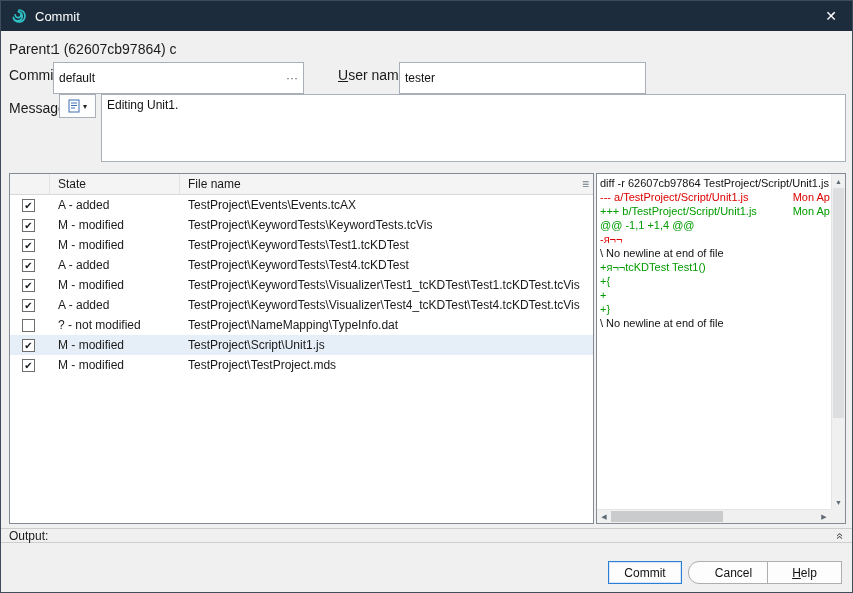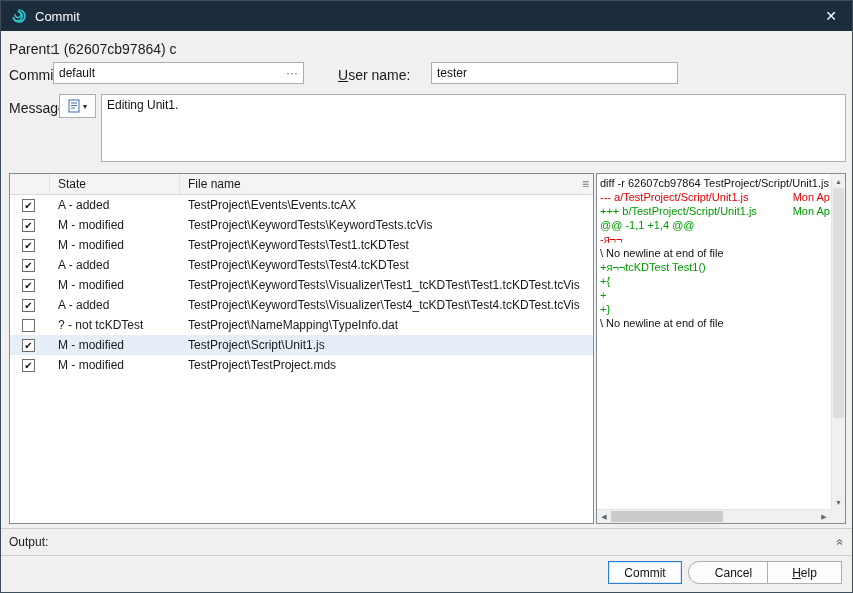--- a/index.html
+++ b/index.html
@@ -5,23 +5,23 @@
   html,body{margin:0;padding:0;background:#9aa2aa;font-family:"Liberation Sans",sans-serif;}
   .window{position:relative;width:853px;height:593px;background:#f0f0f0;border:1px solid #3f4c59;overflow:hidden;box-sizing:border-box;}
 
   
   .titlebar{position:absolute;top:0;left:0;right:0;height:30px;background:#1d2c3c;color:#fff;display:flex;align-items:center;gap:8px;padding:0 10px;box-sizing:border-box;}
   .titlebar .title{font-size:13px;}
   .titlebar .close{margin-left:auto;width:22px;text-align:center;font-size:14px;cursor:pointer;}
 
   .lbl{position:absolute;font-size:14px;color:#1a1a1a;white-space:nowrap;}
 
-  .inputwrap{position:absolute;height:22px;}
+  .inputwrap{position:absolute;height:32px;}
   .inputwrap input{width:100%;height:100%;box-sizing:border-box;border:1px solid #a9afb9;font-family:"Liberation Sans",sans-serif;font-size:12px;padding:2px 22px 2px 5px;color:#111;background:#fff;}
-  .inputwrap.noext input{padding-right:10px;margin-left:32px;}
+  .inputwrap.noext input{padding-right:10px;}
   .browse{position:absolute;right:2px;top:1px;bottom:1px;width:20px;display:flex;align-items:center;justify-content:center;color:#555;font-size:12px;cursor:pointer;}
 
   .msgbtn{position:absolute;left:58px;top:93px;width:37px;height:24px;background:#fdfdfd;border:1px solid #a9afb9;box-sizing:border-box;display:flex;align-items:center;justify-content:center;gap:3px;cursor:pointer;}
   .msgbtn .arrow{font-size:8px;color:#222;}
 
   textarea.msg{position:absolute;left:100px;top:93px;width:745px;height:68px;box-sizing:border-box;border:1px solid #a9afb9;resize:none;font-family:"Liberation Sans",sans-serif;font-size:12px;padding:3px 5px;color:#111;background:#fff;}
 
   
   .table{position:absolute;left:8px;top:172px;width:585px;height:351px;background:#fff;border:1px solid #848a94;box-sizing:border-box;}
   .thead{position:absolute;top:0;left:0;right:0;height:20px;background:#f4f4f4;border-bottom:1px solid #d8d8d8;display:flex;font-size:12px;color:#1a1a1a;}
@@ -53,21 +53,21 @@
   .sarrow.up{top:0;left:0;right:0;height:14px;}
   .sarrow.down{bottom:0;left:0;right:0;height:14px;}
   .vthumb{position:absolute;left:1px;right:1px;top:14px;height:230px;background:#dcdedf;cursor:pointer;}
   .hscroll{position:absolute;left:0;right:14px;bottom:0;height:14px;background:#f0f0f0;border-top:1px solid #e4e4e4;box-sizing:border-box;}
   .sarrow.left{left:0;top:0;bottom:0;width:14px;}
   .sarrow.right{right:0;top:0;bottom:0;width:14px;}
   .hthumb{position:absolute;top:1px;bottom:1px;left:14px;width:112px;background:#c9cbcd;cursor:pointer;}
   .corner{position:absolute;right:0;bottom:0;width:14px;height:14px;background:#f0f0f0;}
 
   
-  .outputbar{position:absolute;left:0;right:0;top:527px;height:28px;background:#f0f0f0;border-top:1px solid #cdcdcd;border-bottom:1px solid #cdcdcd;display:flex;align-items:center;padding:0 8px;font-size:12px;color:#1a1a1a;box-sizing:border-box;}
+  .outputbar{position:absolute;left:0;right:0;top:527px;height:15px;background:#f0f0f0;border-top:1px solid #cdcdcd;border-bottom:1px solid #cdcdcd;display:flex;align-items:center;padding:0 8px;font-size:12px;color:#1a1a1a;box-sizing:border-box;}
   .collapse{margin-left:auto;display:inline-block;transform:rotate(90deg);font-size:12px;color:#4c5560;cursor:pointer;}
 
   
   .btn{position:absolute;top:560px;height:23px;background:#fdfdfd;border:1px solid #aeaeae;box-sizing:border-box;display:flex;align-items:center;justify-content:center;font-size:12px;color:#111;cursor:pointer;}
   .btn .blabel{display:inline-block;}
   .btn.default{border:1px solid #2a7fd4;box-shadow:inset 0 0 0 1px #d6e8f8;}
   .btn.mnemonic .blabel::first-letter{text-decoration:underline;}
   .mnemonic-label::first-letter{text-decoration:underline;}
 </style>
 </head>
@@ -160,21 +160,21 @@
           <div class="cell c-check">
             <span class="cb">✔</span>
           </div>
           <div class="cell c-state">A - added</div>
           <div class="cell c-file">TestProject\KeywordTests\Visualizer\Test4_tcKDTest\Test4.tcKDTest.tcVis</div>
         </div>
         <div class="trow">
           <div class="cell c-check">
             <span class="cb"></span>
           </div>
-          <div class="cell c-state">? - not tcKDTest</div>
+          <div class="cell c-state">? - not modified</div>
           <div class="cell c-file">TestProject\NameMapping\TypeInfo.dat</div>
         </div>
         <div class="trow selected">
           <div class="cell c-check">
             <span class="cb">✔</span>
           </div>
           <div class="cell c-state">M - modified</div>
           <div class="cell c-file">TestProject\Script\Unit1.js</div>
         </div>
         <div class="trow">

